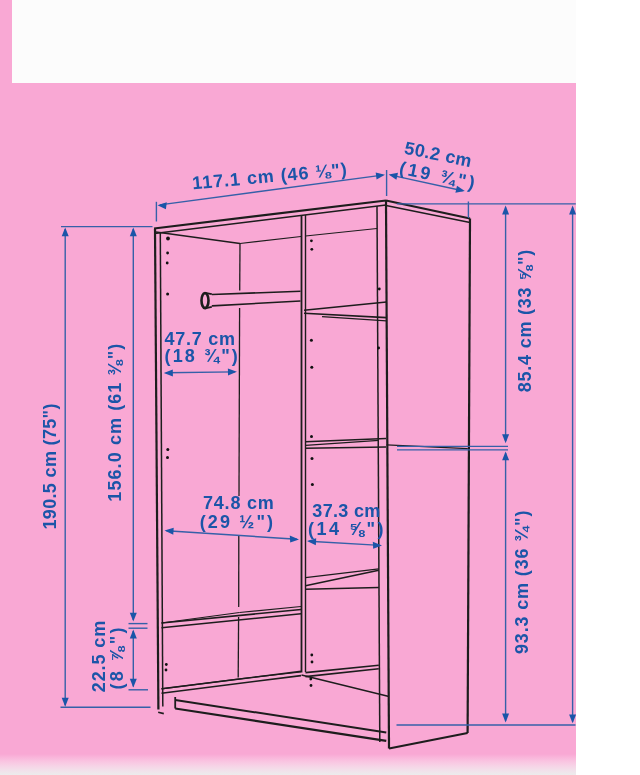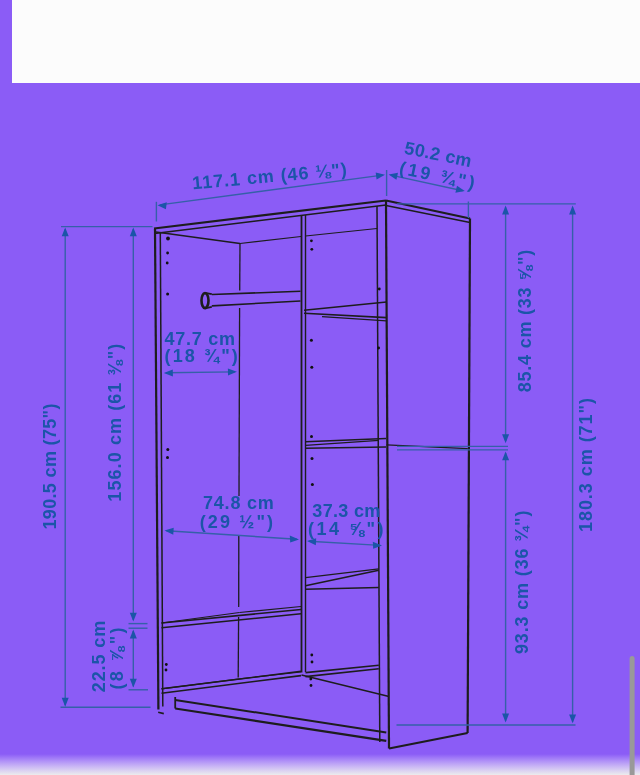--- a/index.html
+++ b/index.html
@@ -1,16 +1,16 @@
 <!DOCTYPE html>
 <html><head>
 <meta charset="utf-8">
 <style>
   html,body{margin:0;padding:0;background:#ffffff;}
-  .wrap{width:640px;height:775px;position:relative;overflow:hidden;background:#8b5cf6;}
+  .wrap{width:576px;height:775px;position:relative;overflow:hidden;background:#f9a8d4;}
   svg{display:block;}
   text{font-family:"Liberation Sans", sans-serif;font-weight:bold;fill:#1b55a8;}
 </style>
 </head>
 <body>
 <div class="wrap">
 <svg width="640" height="775" viewBox="0 0 640 775">
 
 <rect x="12" y="0" width="628" height="83" fill="#fcfcfc"></rect>
 <defs>

